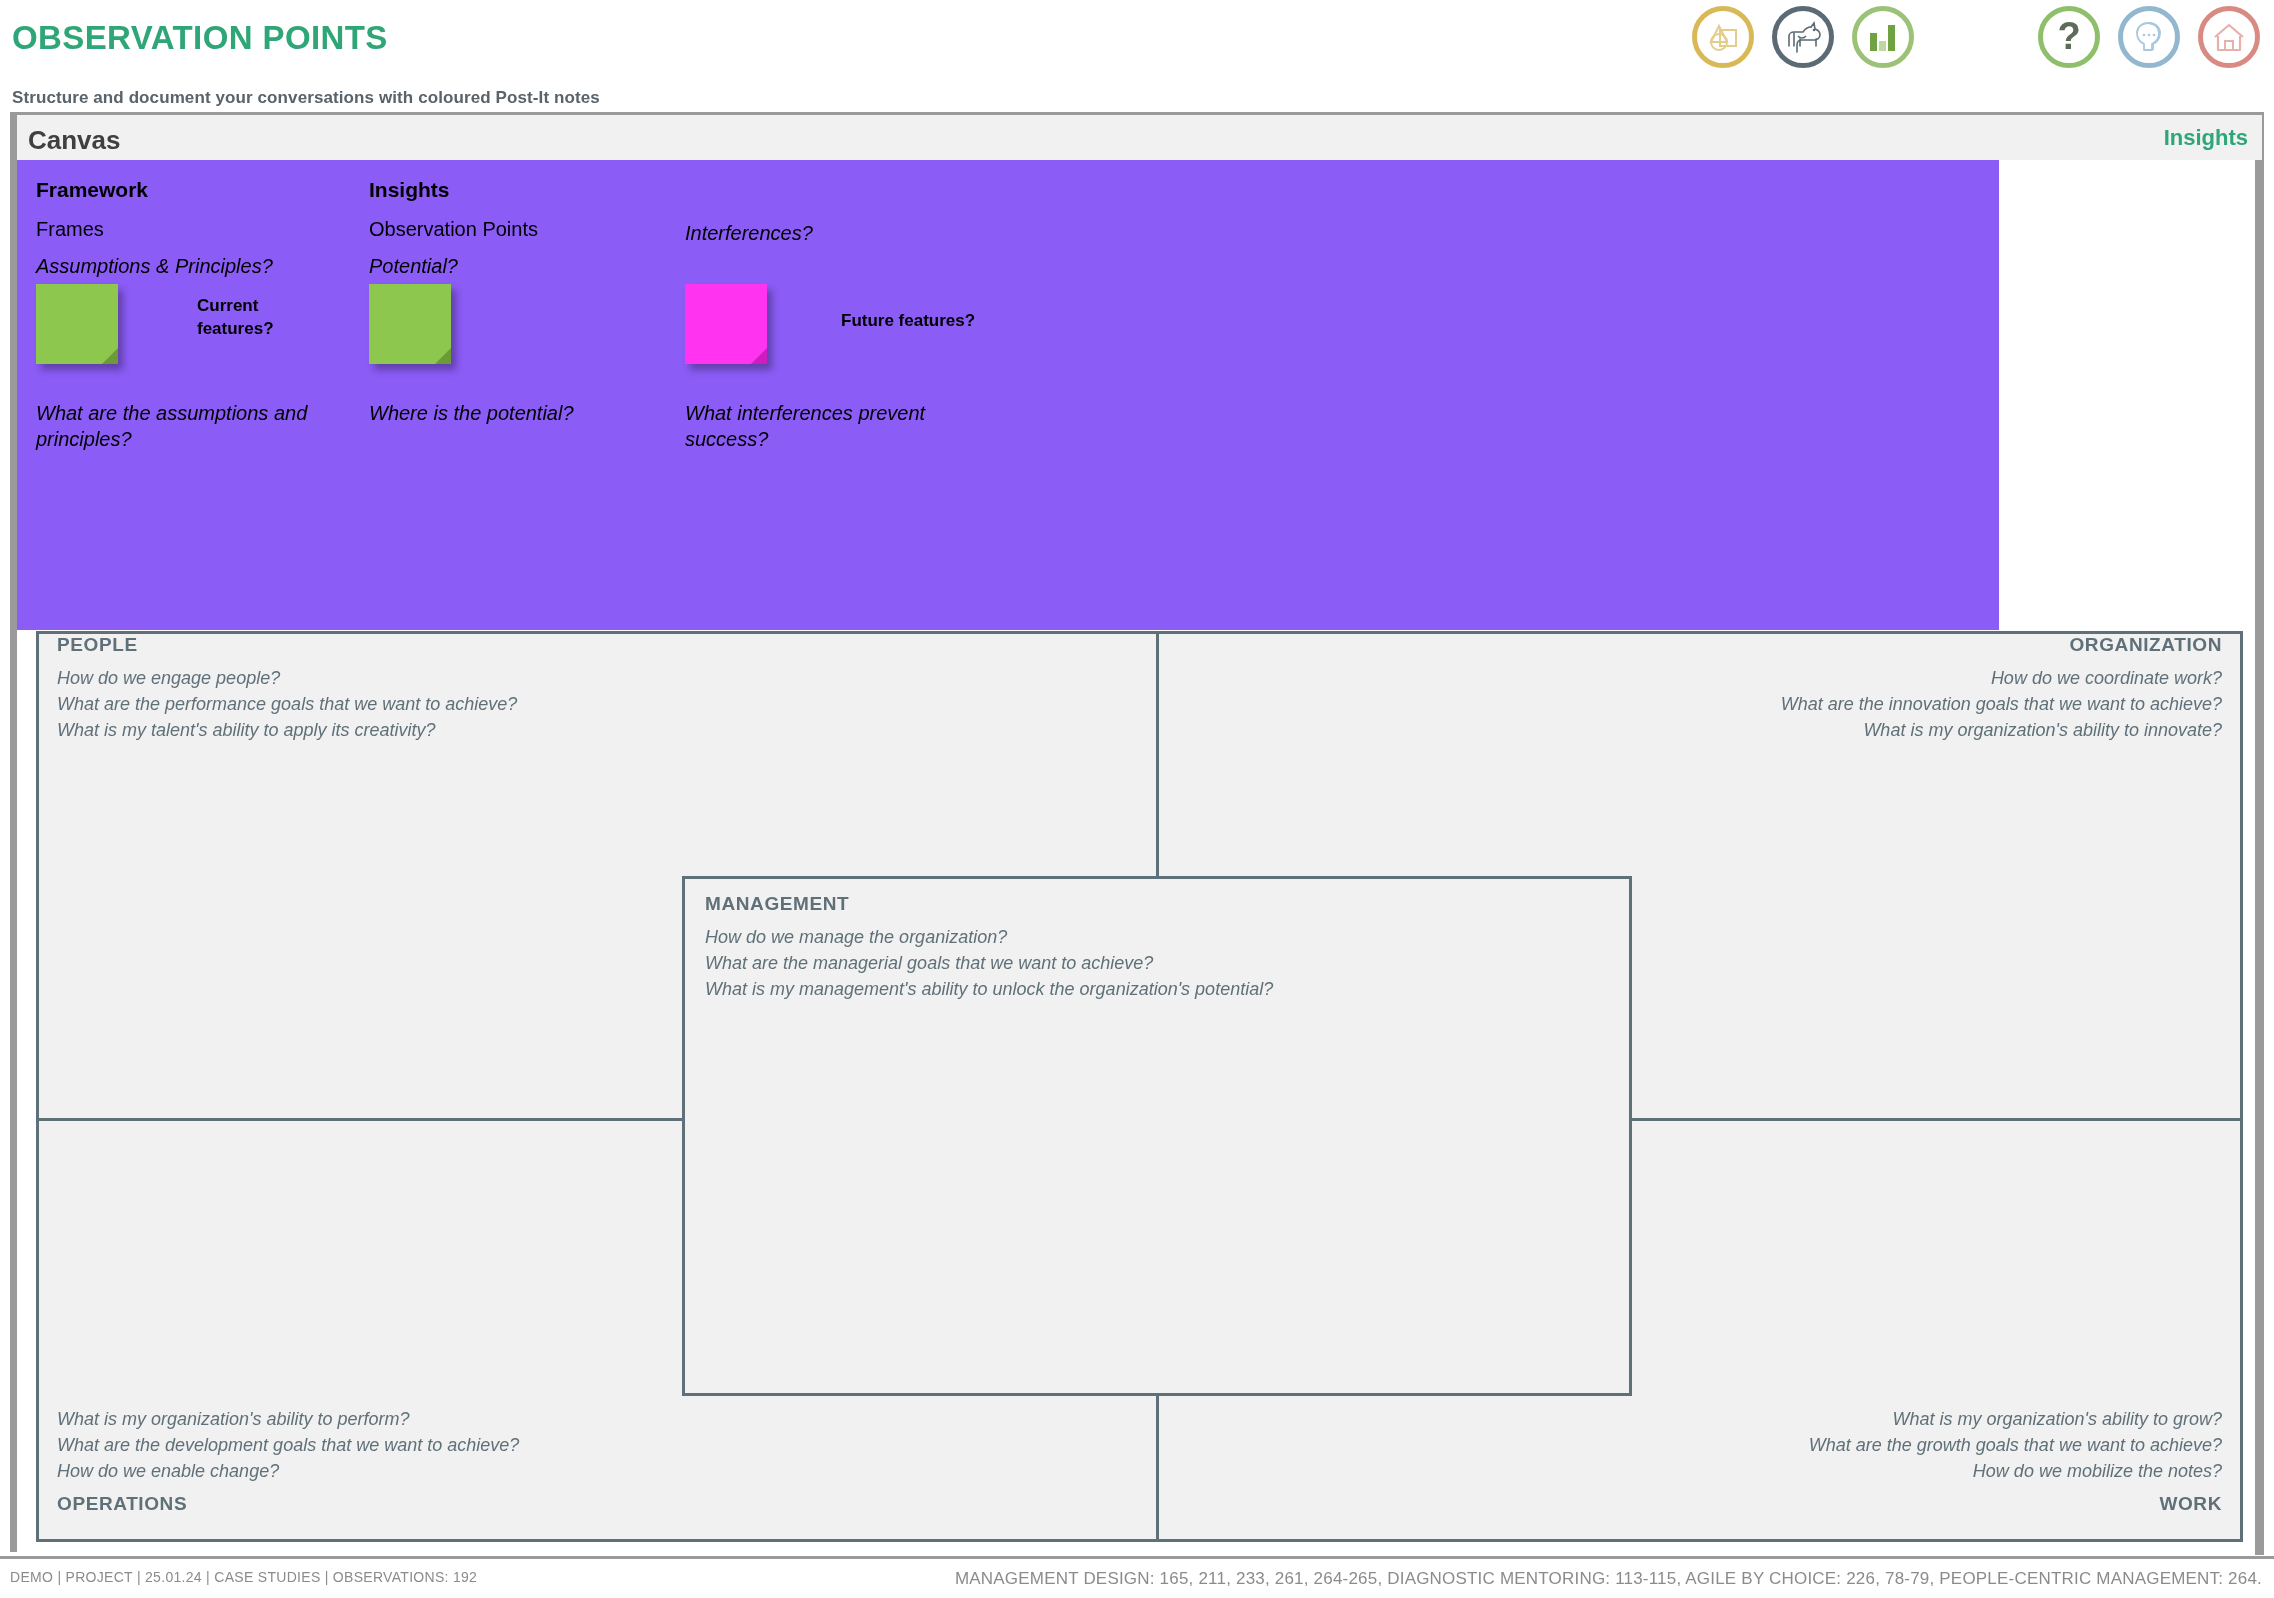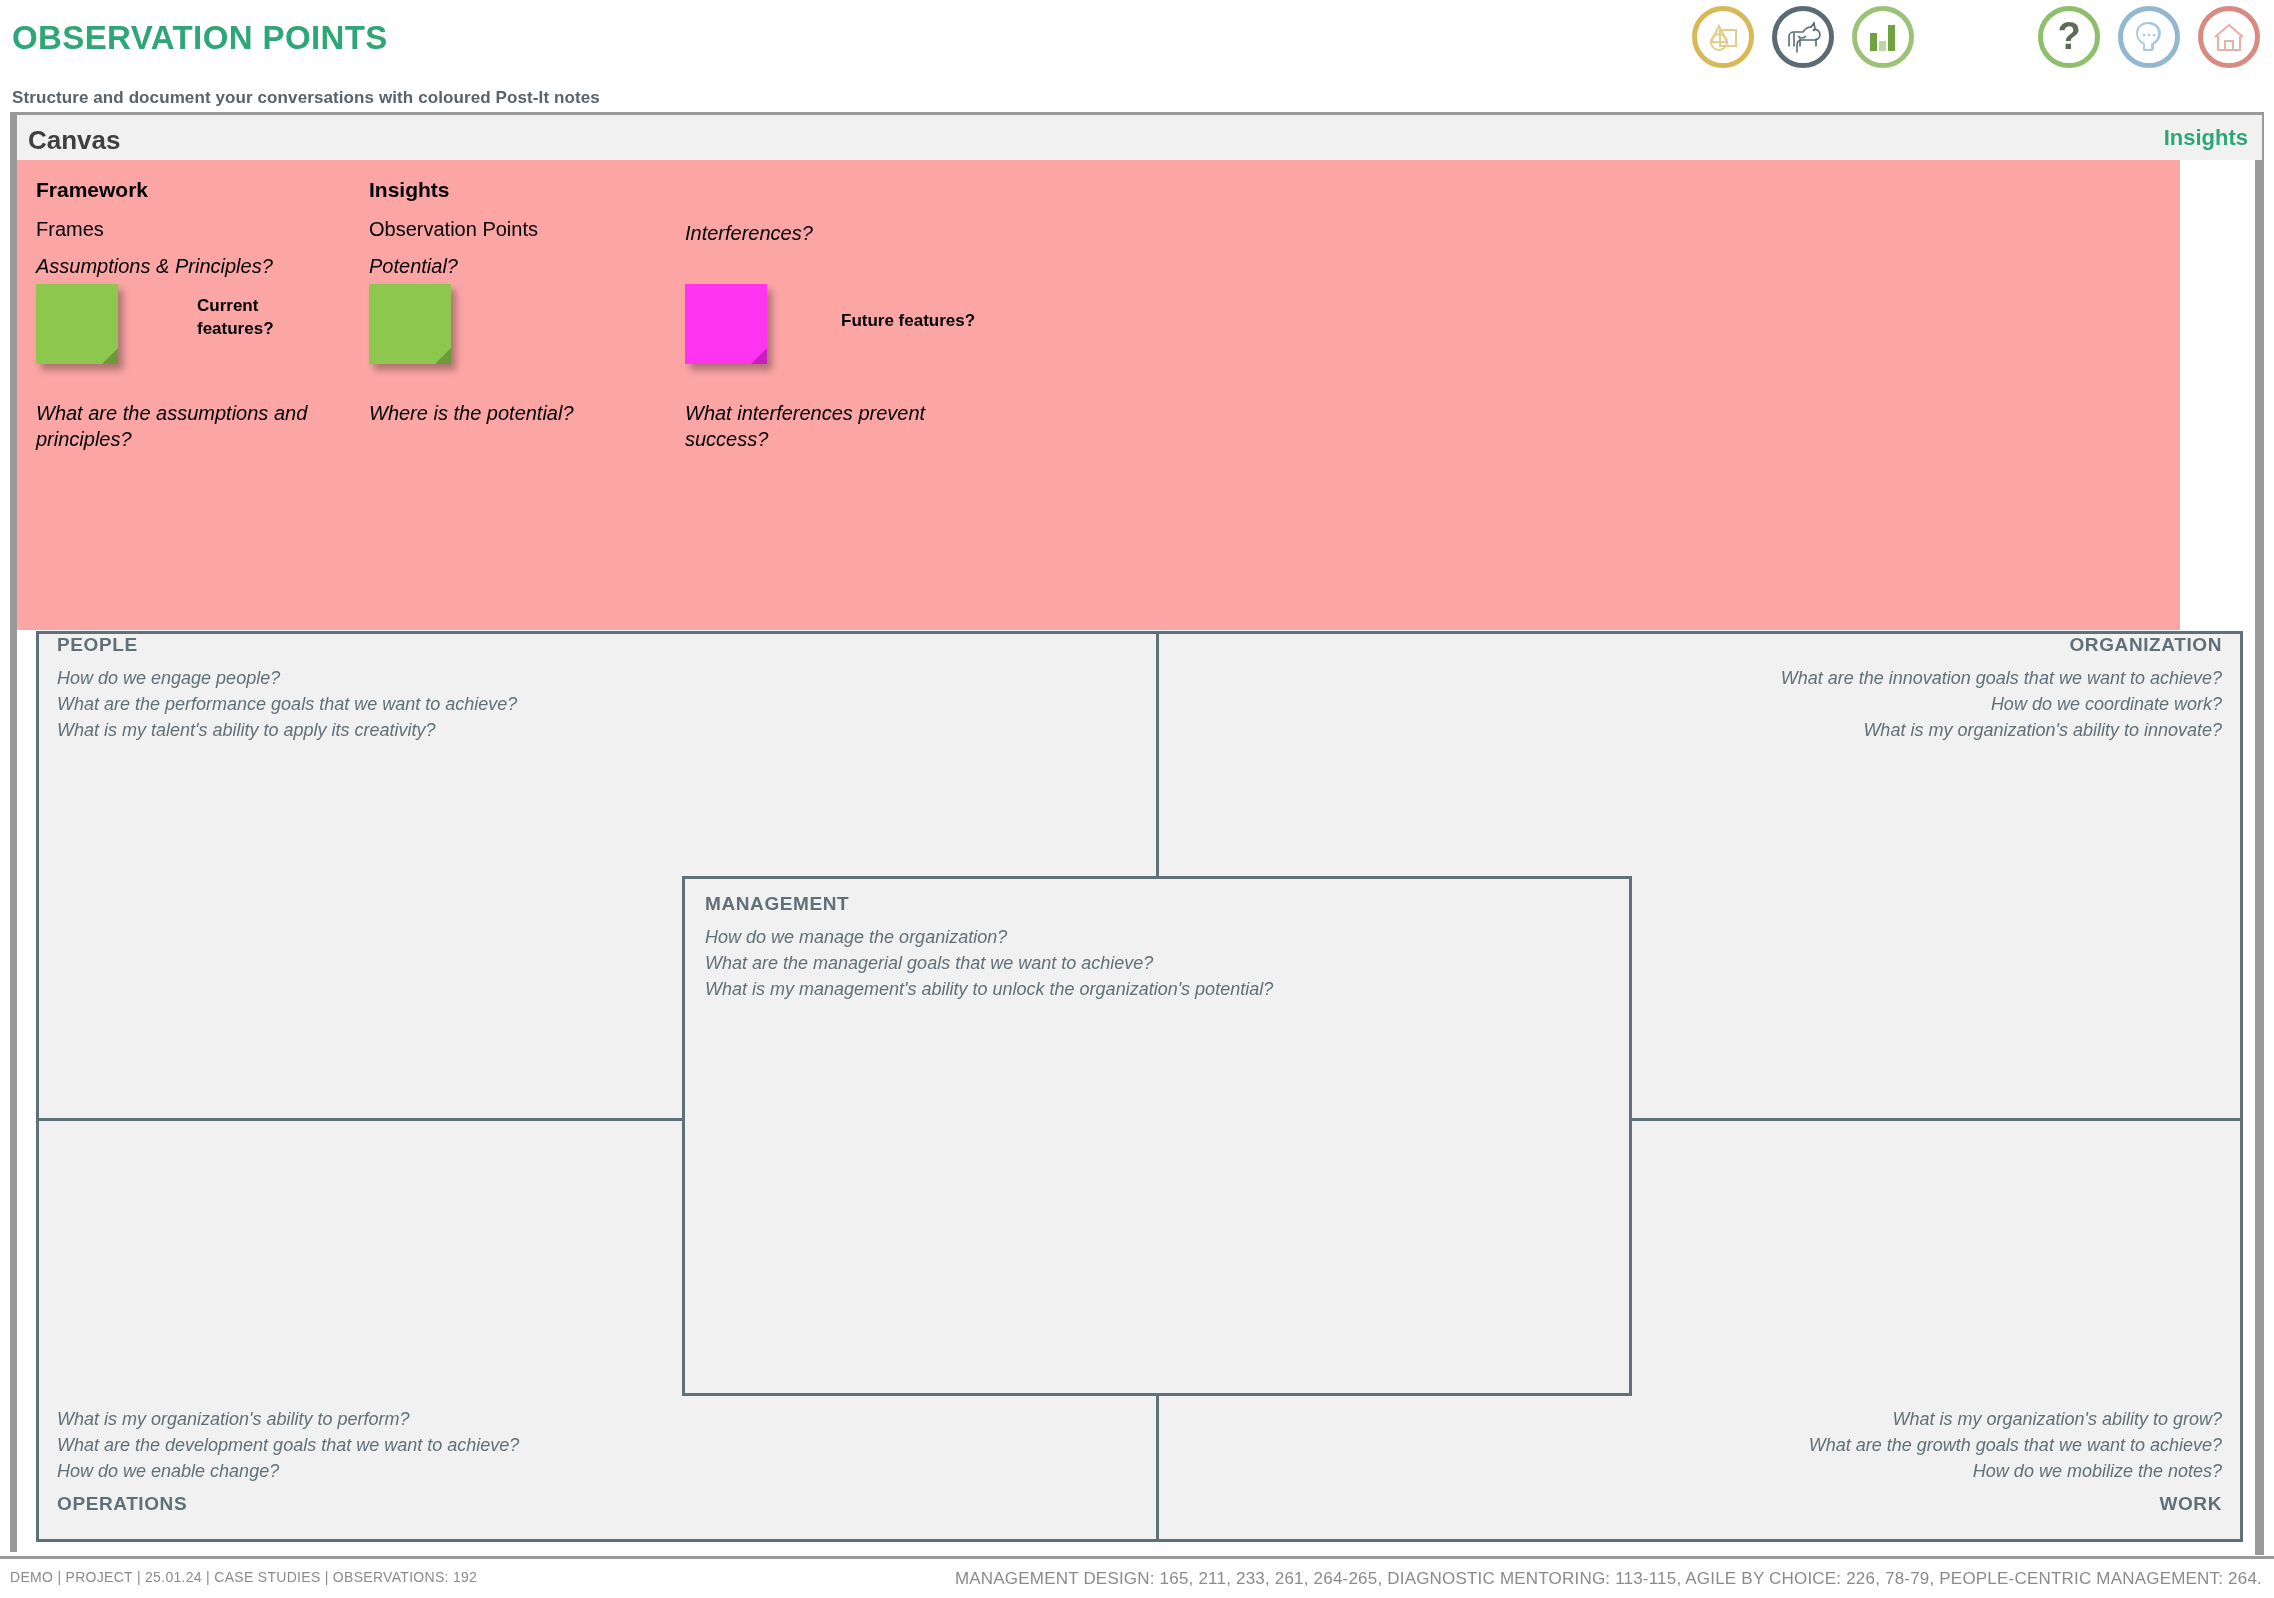--- a/index.html
+++ b/index.html
@@ -104,22 +104,22 @@
     right: 14px; top: 10px;
     font-size: 22px;
     font-weight: bold;
     color: #2fa678;
   }
 
   
   .legend {
     position: absolute;
     left: 0; top: 45px;
-    width: 2163px; height: 470px;
-    background: #fca5a5;
+    width: 1982px; height: 470px;
+    background: #8b5cf6;
     padding-left: 48px;
   }
   .lg-col { position: absolute; }
   .lg-head {
     font-size: 21px;
     font-weight: bold;
     color: #000000;
     white-space: nowrap;
   }
   .lg-sub {
@@ -349,22 +349,22 @@
 
     <div class="quad q-people">
       <div class="q-title">PEOPLE</div>
       <div class="q-line">How do we engage people?</div>
       <div class="q-line">What are the performance goals that we want to achieve?</div>
       <div class="q-line">What is my talent's ability to apply its creativity?</div>
     </div>
 
     <div class="quad q-organization align-right">
       <div class="q-title">ORGANIZATION</div>
+      <div class="q-line">How do we coordinate work?</div>
       <div class="q-line">What are the innovation goals that we want to achieve?</div>
-      <div class="q-line">How do we coordinate work?</div>
       <div class="q-line">What is my organization's ability to innovate?</div>
     </div>
 
     <div class="quad q-operations">
       <div class="q-bottom">
         <div class="q-line">What is my organization's ability to perform?</div>
         <div class="q-line">What are the development goals that we want to achieve?</div>
         <div class="q-line">How do we enable change?</div>
         <div class="q-title">OPERATIONS</div>
       </div>

